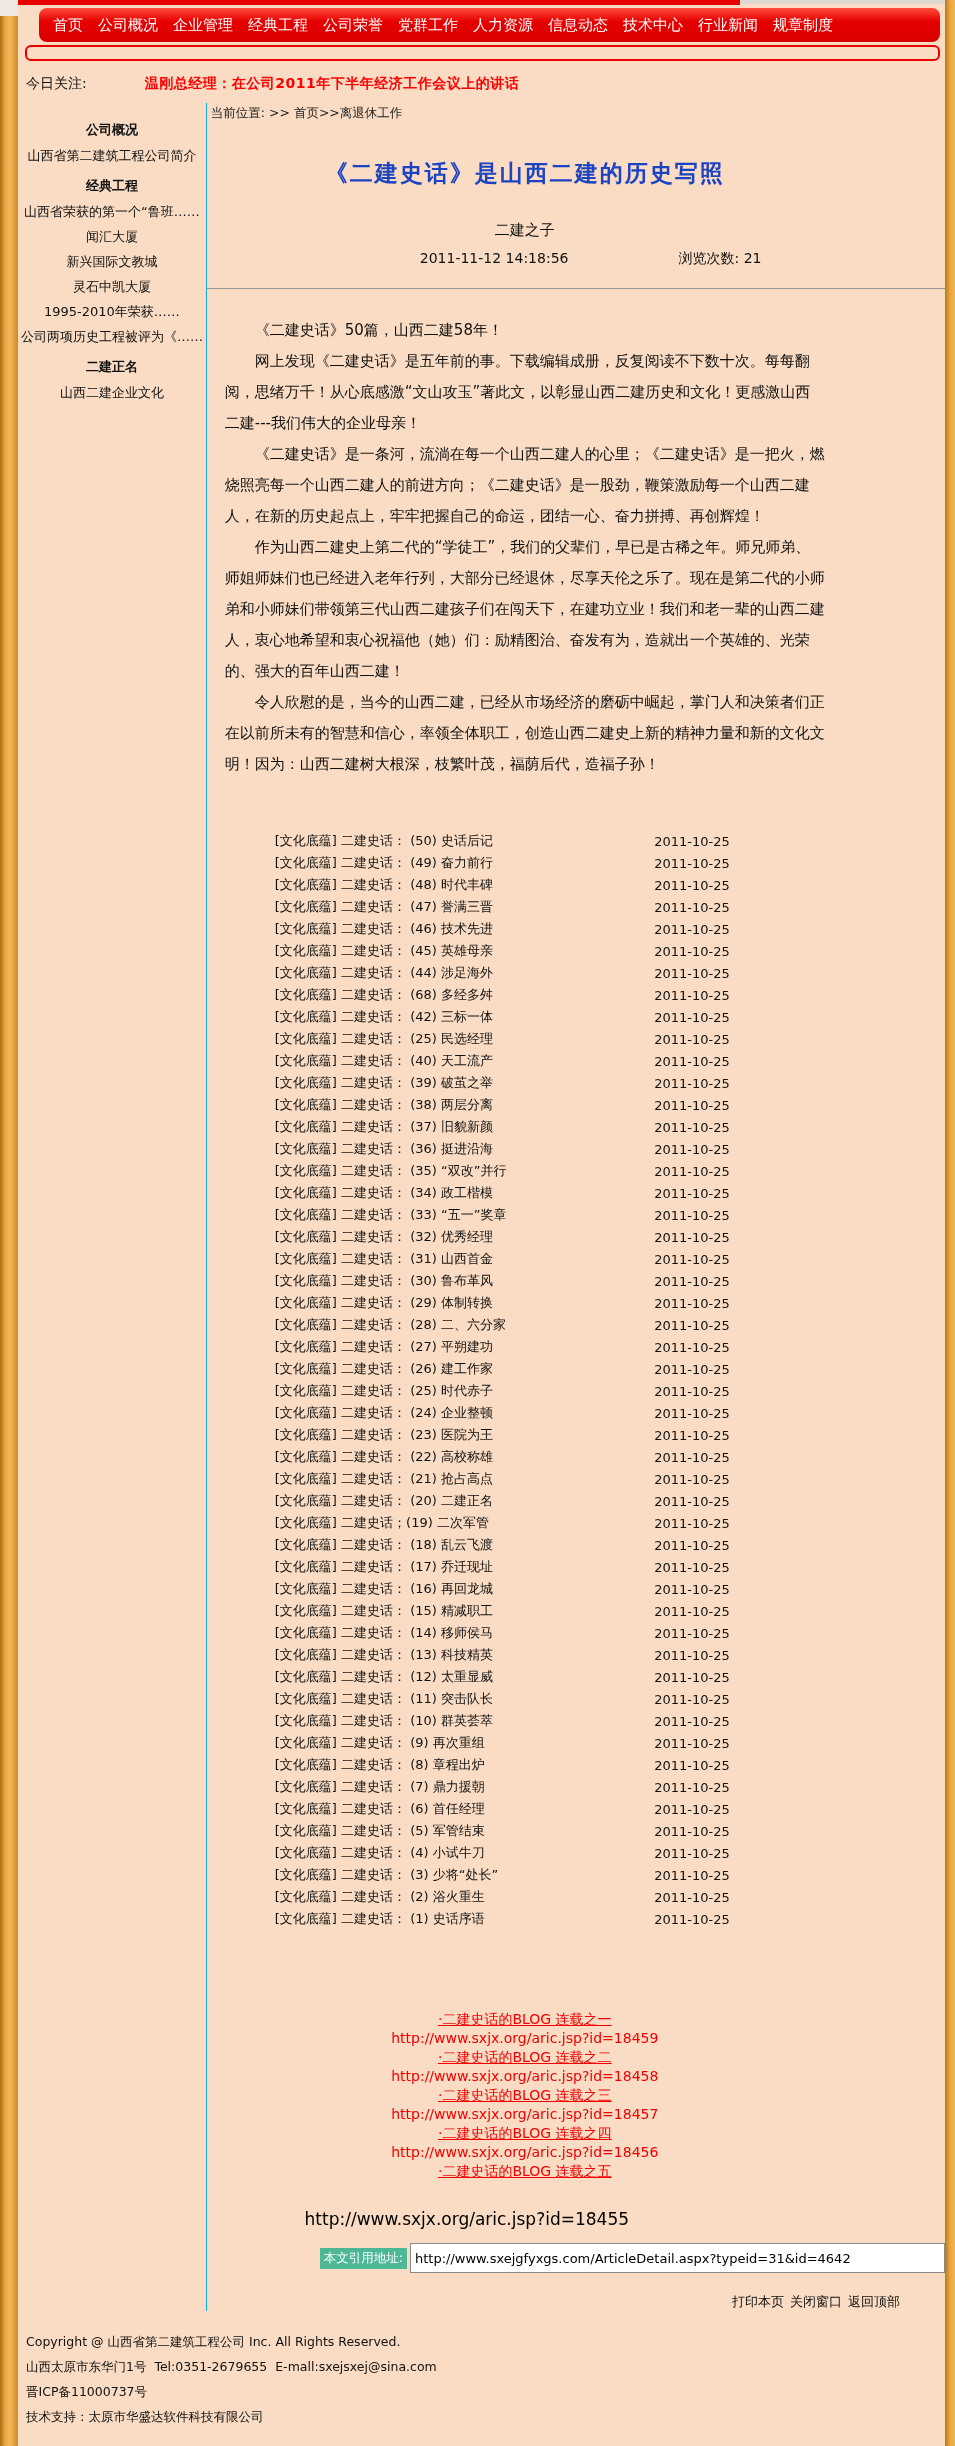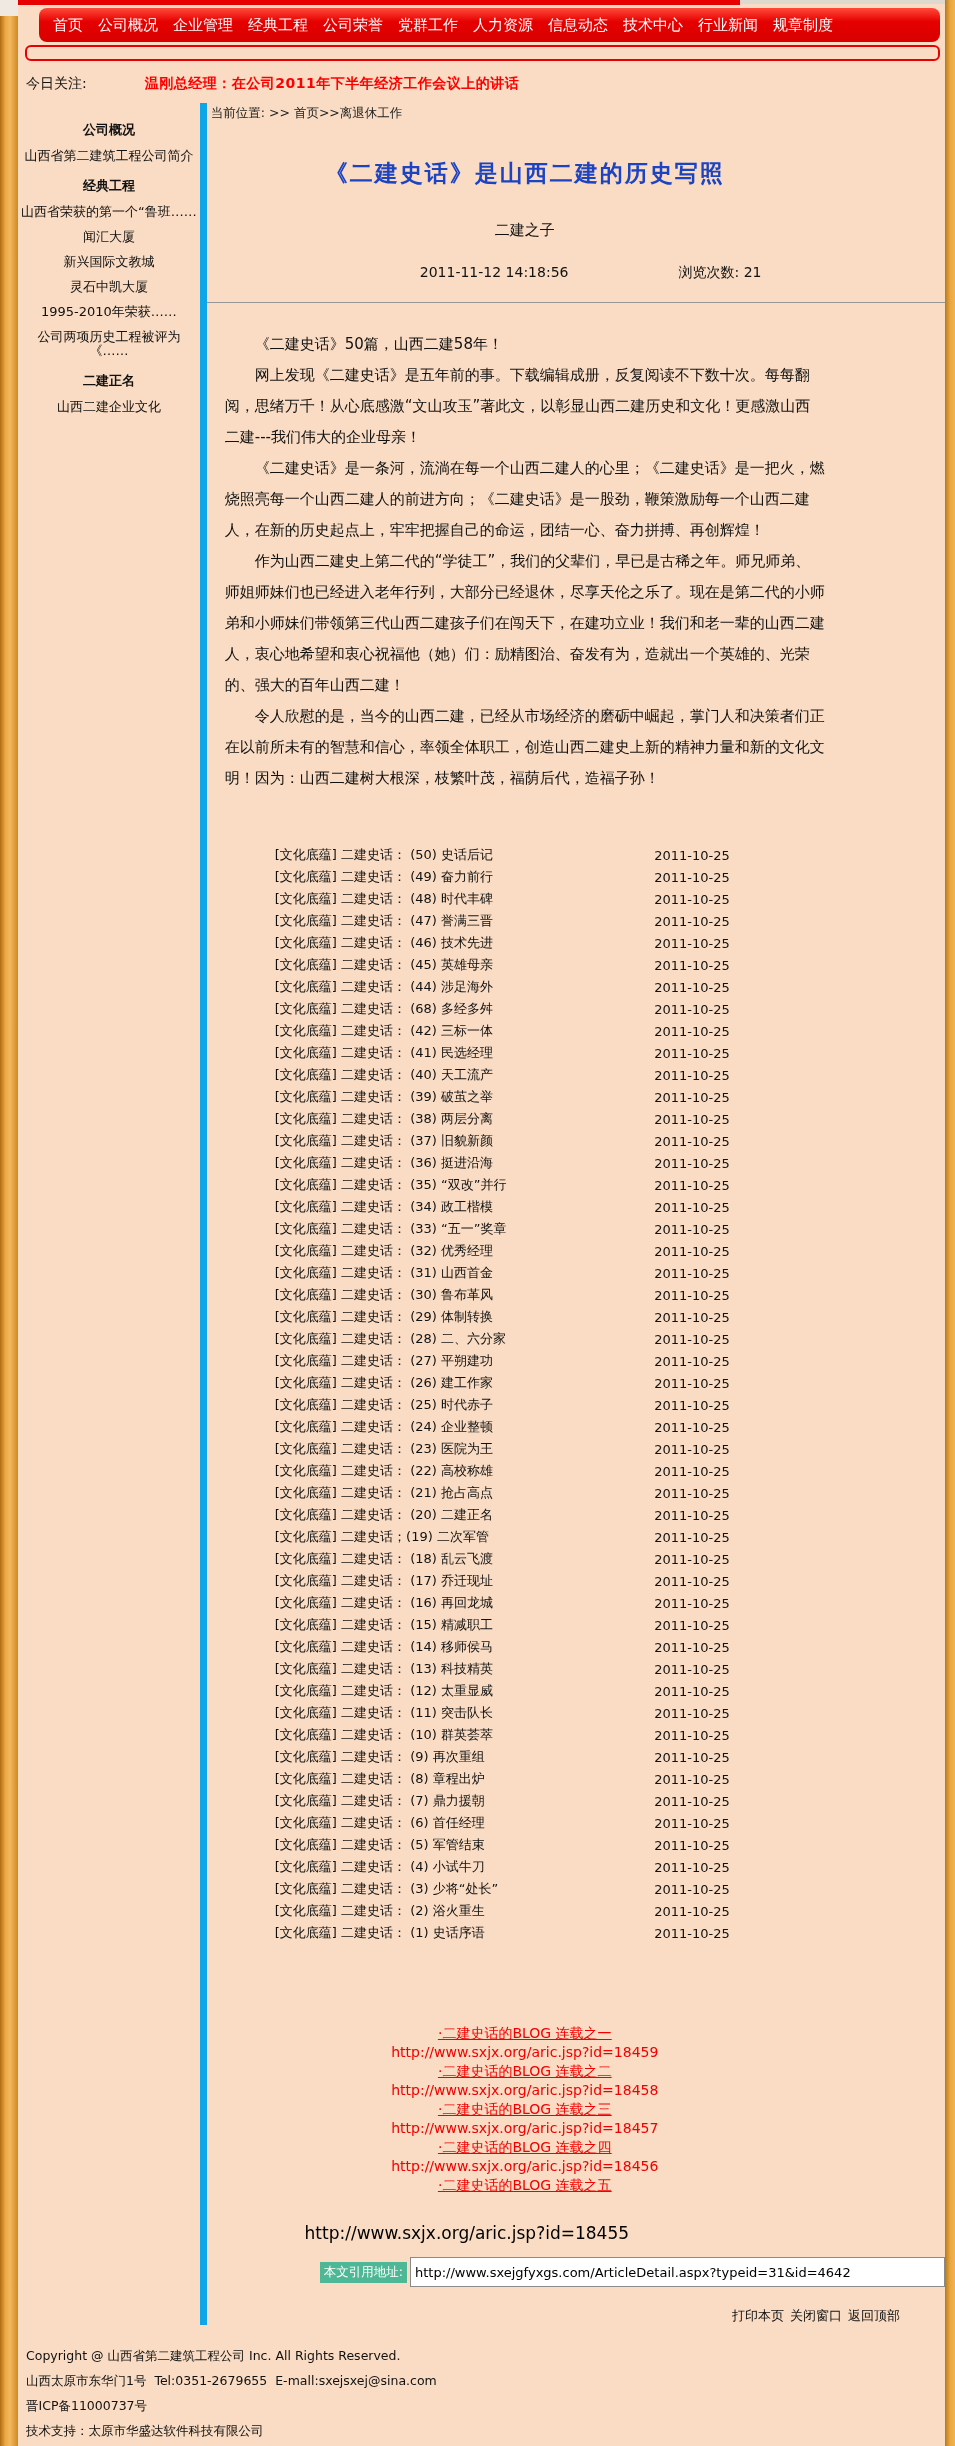--- a/index.html
+++ b/index.html
@@ -30,27 +30,27 @@
   .today-row{margin-top:14px;padding-left:8px;display:flex;align-items:baseline;font-size:14px;}
   .today-label{color:#111;}
   .today-headline{margin-left:58px;color:#ff0000;font-weight:bold;letter-spacing:0.5px;}
 
   
   .content-row{display:flex;margin-top:10px;min-height:2206px;align-items:stretch;}
   .sidebar{width:204px;box-sizing:border-box;padding-top:6px;text-align:center;font-size:13px;}
   .side-section{margin-bottom:14px;}
   .side-head{font-weight:bold;margin:12px 0 10px;}
   .side-item{display:block;margin-bottom:11px;color:#111;text-decoration:none;line-height:14px;cursor:pointer;}
-  .main{flex:1;border-left:7px solid #0ea5e9;box-sizing:border-box;}
+  .main{flex:1;border-left:1px solid #0ea5e9;box-sizing:border-box;}
 
   .breadcrumb{font-size:12.5px;padding:2px 0 0 4px;color:#222;}
   .article-head{width:600px;margin-left:18px;text-align:center;}
   .article-title{color:#1c43c2;font-size:23px;font-weight:bold;margin-top:36px;letter-spacing:2px;}
   .article-author{margin-top:32px;font-size:15px;}
-  .meta-row{margin-top:24px;display:flex;font-size:14px;text-align:left;}
+  .meta-row{margin-top:10px;display:flex;font-size:14px;text-align:left;}
   .meta-date{margin-left:195px;}
   .meta-views{margin-left:110px;}
   .rule{margin-top:20px;border-top:1px solid #969696;height:0;}
 
   .article-body{width:600px;margin-left:18px;font-size:15px;line-height:31px;margin-top:26px;}
   .article-body p{margin:0;text-indent:2em;}
 
   .article-list{width:600px;margin:50px 0 0 18px;font-size:13px;}
   .list-row{display:flex;height:22px;align-items:center;cursor:pointer;}
   .list-text{margin-left:50px;white-space:pre-wrap;}
@@ -196,21 +196,21 @@
           </div>
           <div class="list-row">
             <span class="list-text">[文化底蕴] 二建史话： (68) 多经多舛</span>
             <span class="list-date">2011-10-25</span>
           </div>
           <div class="list-row">
             <span class="list-text">[文化底蕴] 二建史话： (42) 三标一体</span>
             <span class="list-date">2011-10-25</span>
           </div>
           <div class="list-row">
-            <span class="list-text">[文化底蕴] 二建史话： (41) 民选经理</span>
+            <span class="list-text">[文化底蕴] 二建史话： (25) 民选经理</span>
             <span class="list-date">2011-10-25</span>
           </div>
           <div class="list-row">
             <span class="list-text">[文化底蕴] 二建史话： (40) 天工流产</span>
             <span class="list-date">2011-10-25</span>
           </div>
           <div class="list-row">
             <span class="list-text">[文化底蕴] 二建史话： (39) 破茧之举</span>
             <span class="list-date">2011-10-25</span>
           </div>

